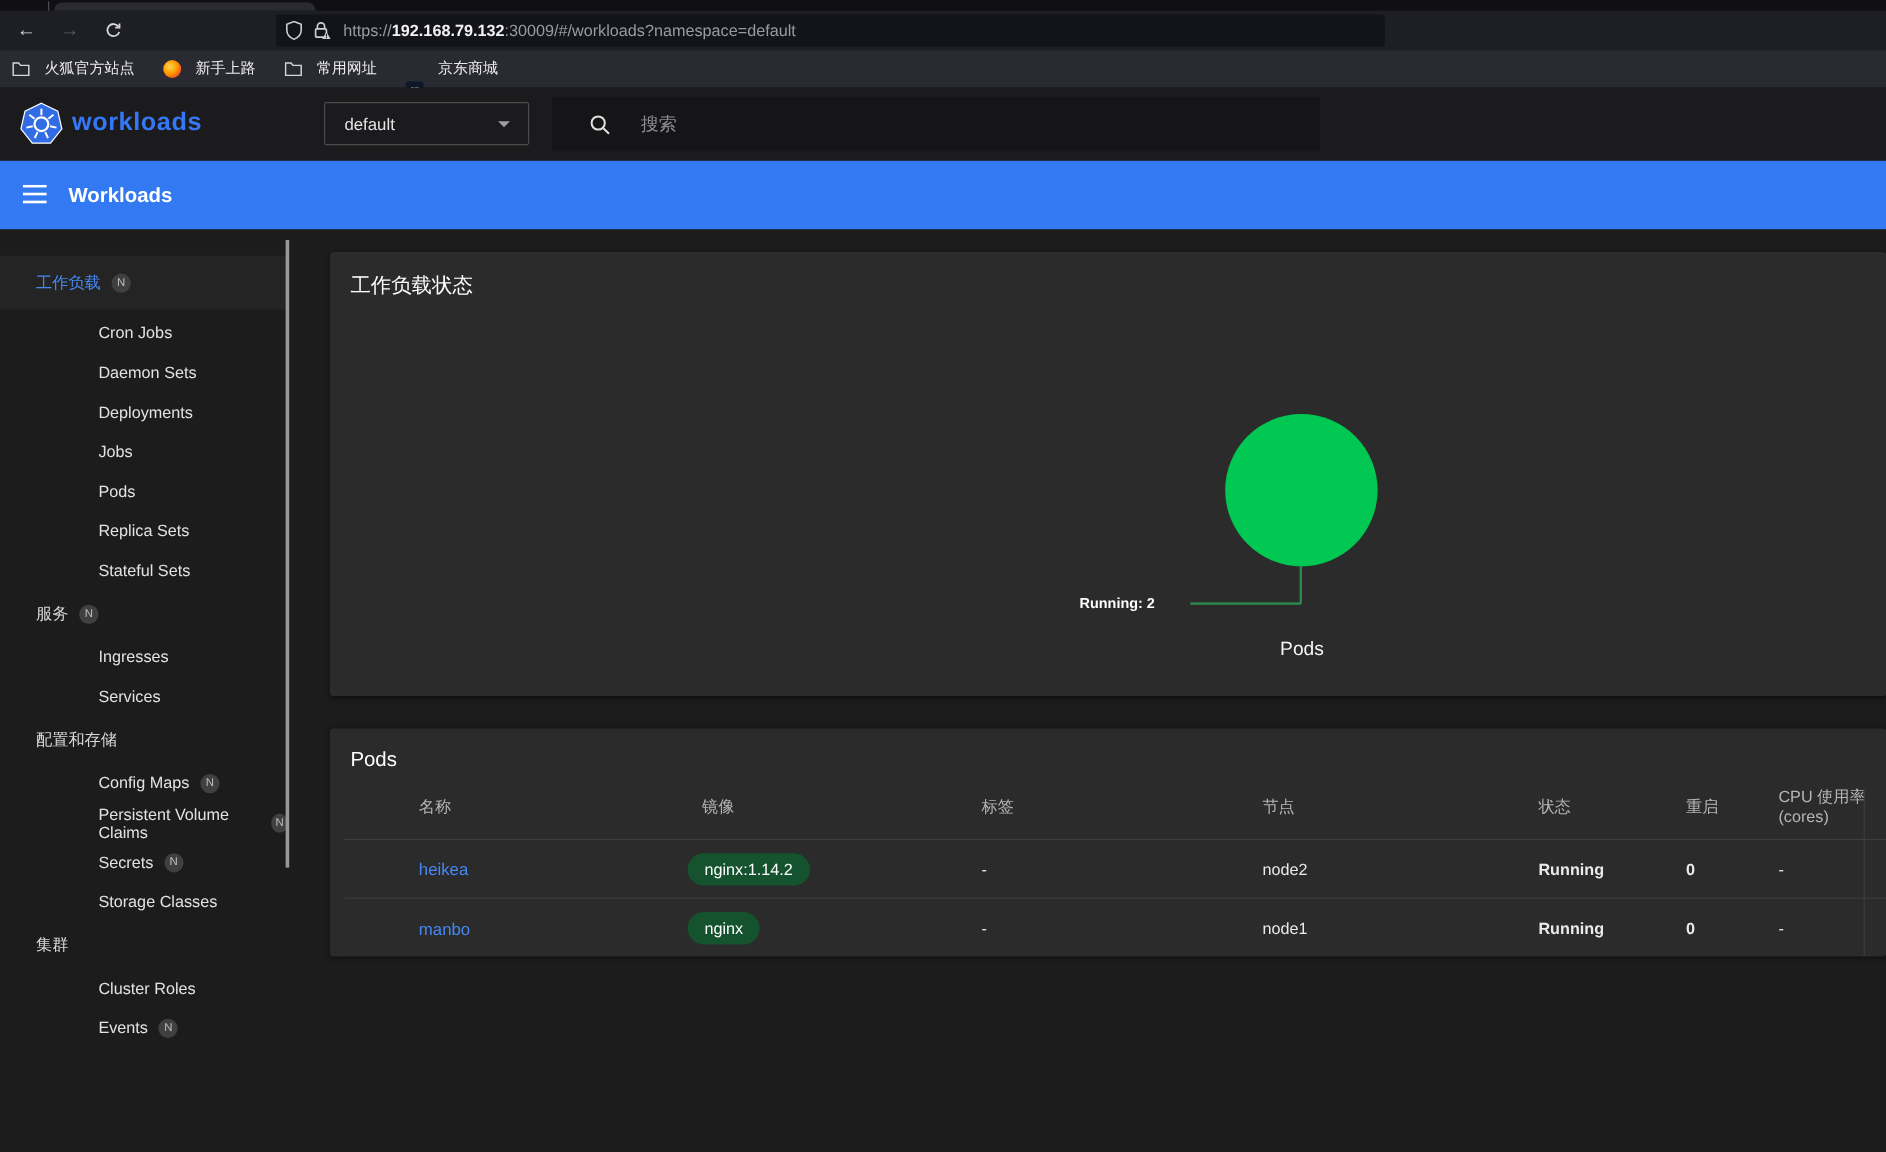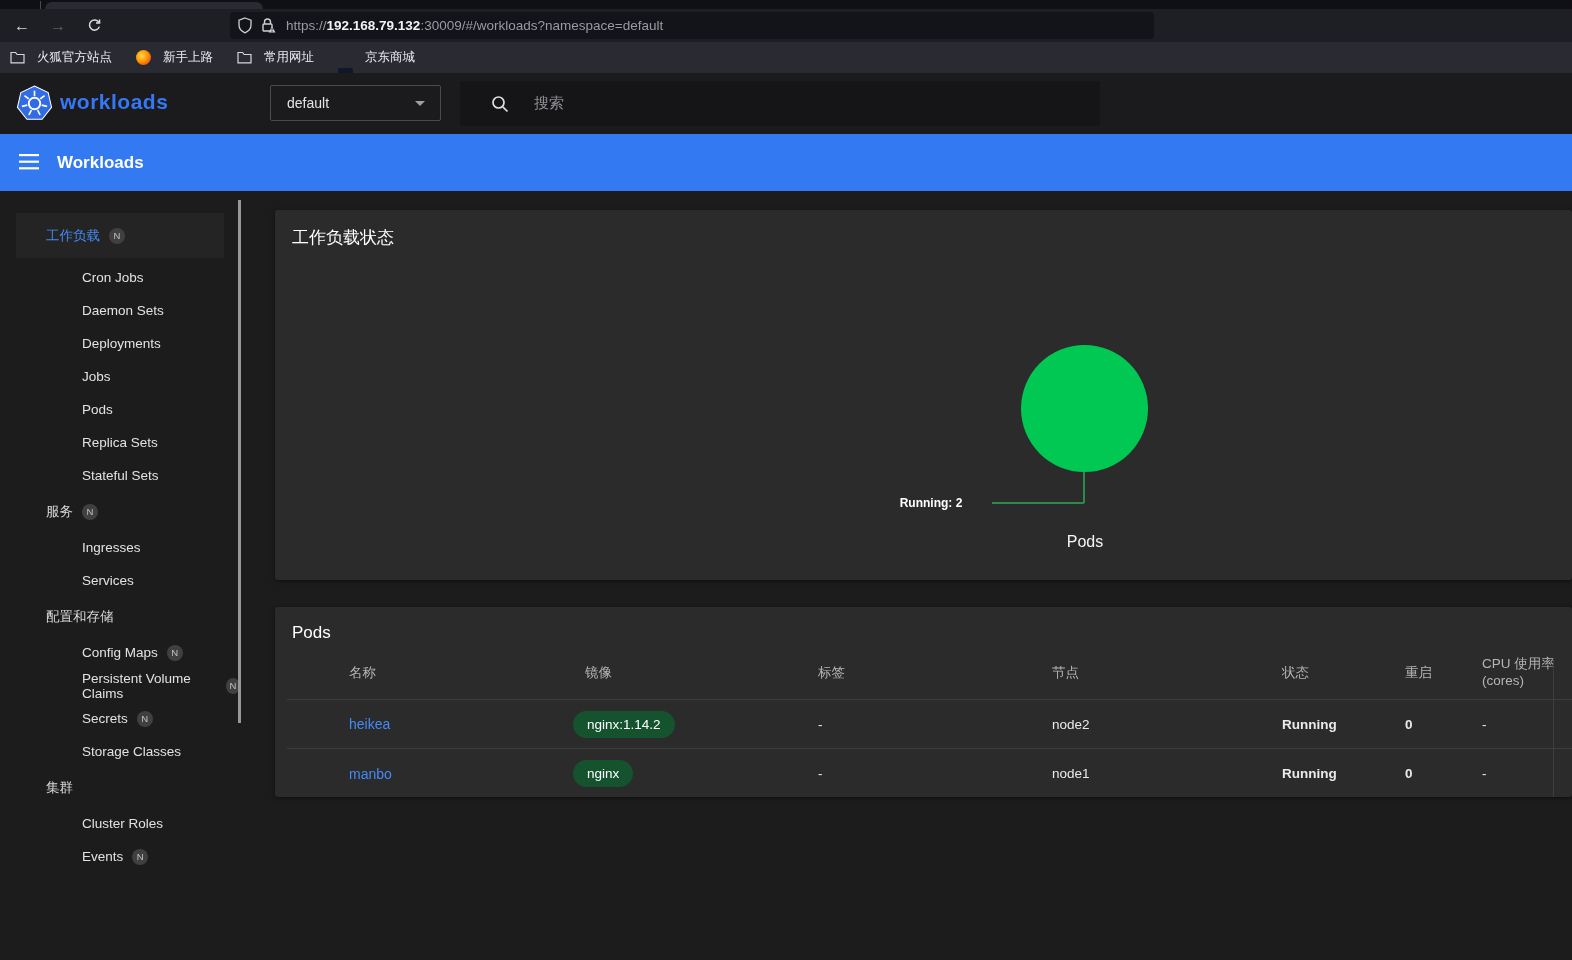--- a/index.html
+++ b/index.html
@@ -49,21 +49,21 @@
   
   .bluebar{position:absolute;top:134px;left:0;width:100%;height:57px;background:#3279f2;}
   .hamburger{position:absolute;left:19px;top:20px;}
   .bluebar-title{position:absolute;left:57px;top:0;height:57px;display:flex;align-items:center;
                  font-size:17px;font-weight:bold;color:#fff;}
 
   
   .sidebar{position:absolute;top:191px;left:0;width:240px;bottom:0;padding-top:19px;box-sizing:border-box;}
   .side-item,.side-section{display:flex;align-items:center;height:33px;font-size:13.5px;}
   .side-item{padding-left:38px;color:#e2e2e2;margin-left:44px;}
-  .side-section{padding-left:30px;color:#d8d8d8;margin:3px 16px;}
+  .side-section{padding-left:30px;color:#d8d8d8;margin:3px 0;}
   .side-section.active{height:45px;background:#242424;color:#4589f5;}
   .nbadge{margin-left:9px;width:16px;height:16px;border-radius:50%;background:#404040;color:#c2c2c2;
           font-size:9.5px;display:inline-flex;align-items:center;justify-content:center;}
   .sidebar-scrollbar{position:absolute;left:238px;top:200px;width:3px;height:523px;background:#97979c;}
 
   
   .card{position:absolute;left:275px;width:1297px;background:#2b2b2b;border-radius:3px;
         box-shadow:0 1px 4px rgba(0,0,0,.5);}
   .card-title{position:absolute;left:17px;top:16px;font-size:17px;color:#fff;}
 

